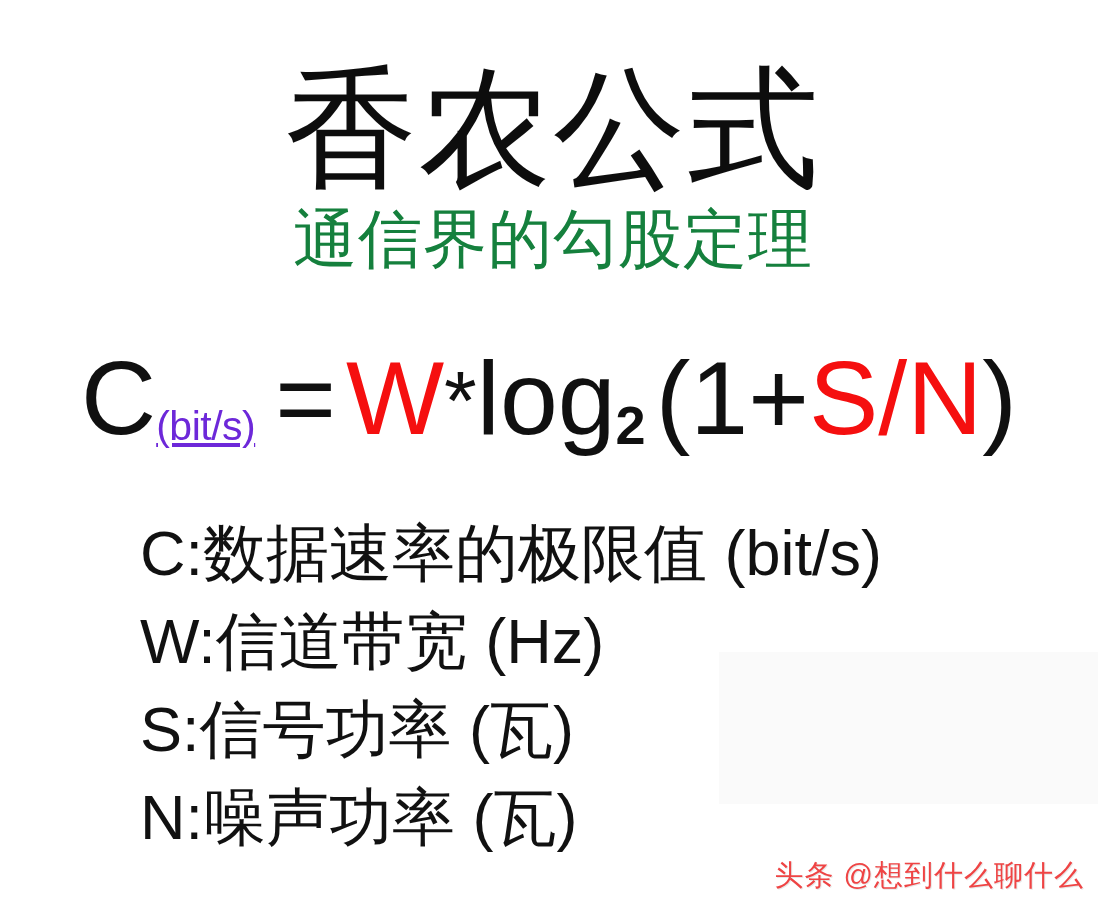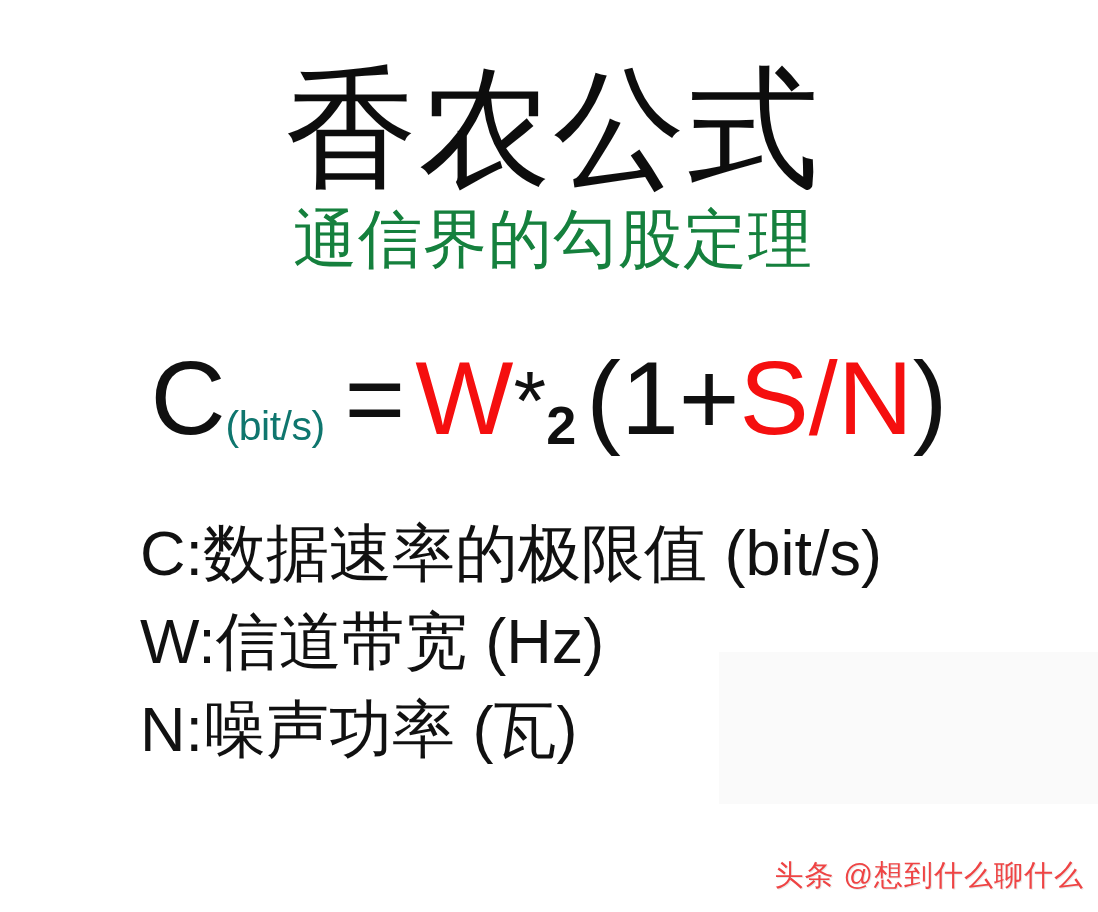--- a/index.html
+++ b/index.html
@@ -73,24 +73,25 @@
   }
   .f-main {
     font-size: 104px;
     line-height: 1;
     color: #101010;
     font-weight: 400;
   }
   .f-sub {
     font-size: 41px;
     line-height: 1;
-    color: #0f766e;
+    color: #6d28d9;
     position: relative;
     top: 6px;
     letter-spacing: -0.5px;
+    text-decoration: underline;
   }
   .f-sub2 {
     font-size: 54px;
     line-height: 1;
     color: #101010;
     position: relative;
     top: 10px;
     font-weight: 600;
   }
   .f-red {
@@ -150,30 +151,32 @@
   </div>
 
   <div class="formula">
     <span class="f-main">C</span>
     <span class="f-sub">(bit/s)</span>
     <span class="f-gap-md"></span>
     <span class="f-main">=</span>
     <span class="f-gap-sm"></span>
     <span class="f-red">W</span>
     <span class="f-star">*</span>
+    <span class="f-main">log</span>
     <span class="f-sub2">2</span>
     <span class="f-gap-sm"></span>
     <span class="f-main">(</span>
     <span class="f-main">1</span>
     <span class="f-main">+</span>
     <span class="f-red">S/N</span>
     <span class="f-main">)</span>
   </div>
 
   <div class="legend">
     <div class="legend-row">C:数据速率的极限值 (bit/s)</div>
     <div class="legend-row">W:信道带宽 (Hz)</div>
+    <div class="legend-row">S:信号功率 (瓦)</div>
     <div class="legend-row">N:噪声功率 (瓦)</div>
   </div>
 
   <div class="watermark">头条 @想到什么聊什么</div>
 
 </div>
 
 </body></html>

